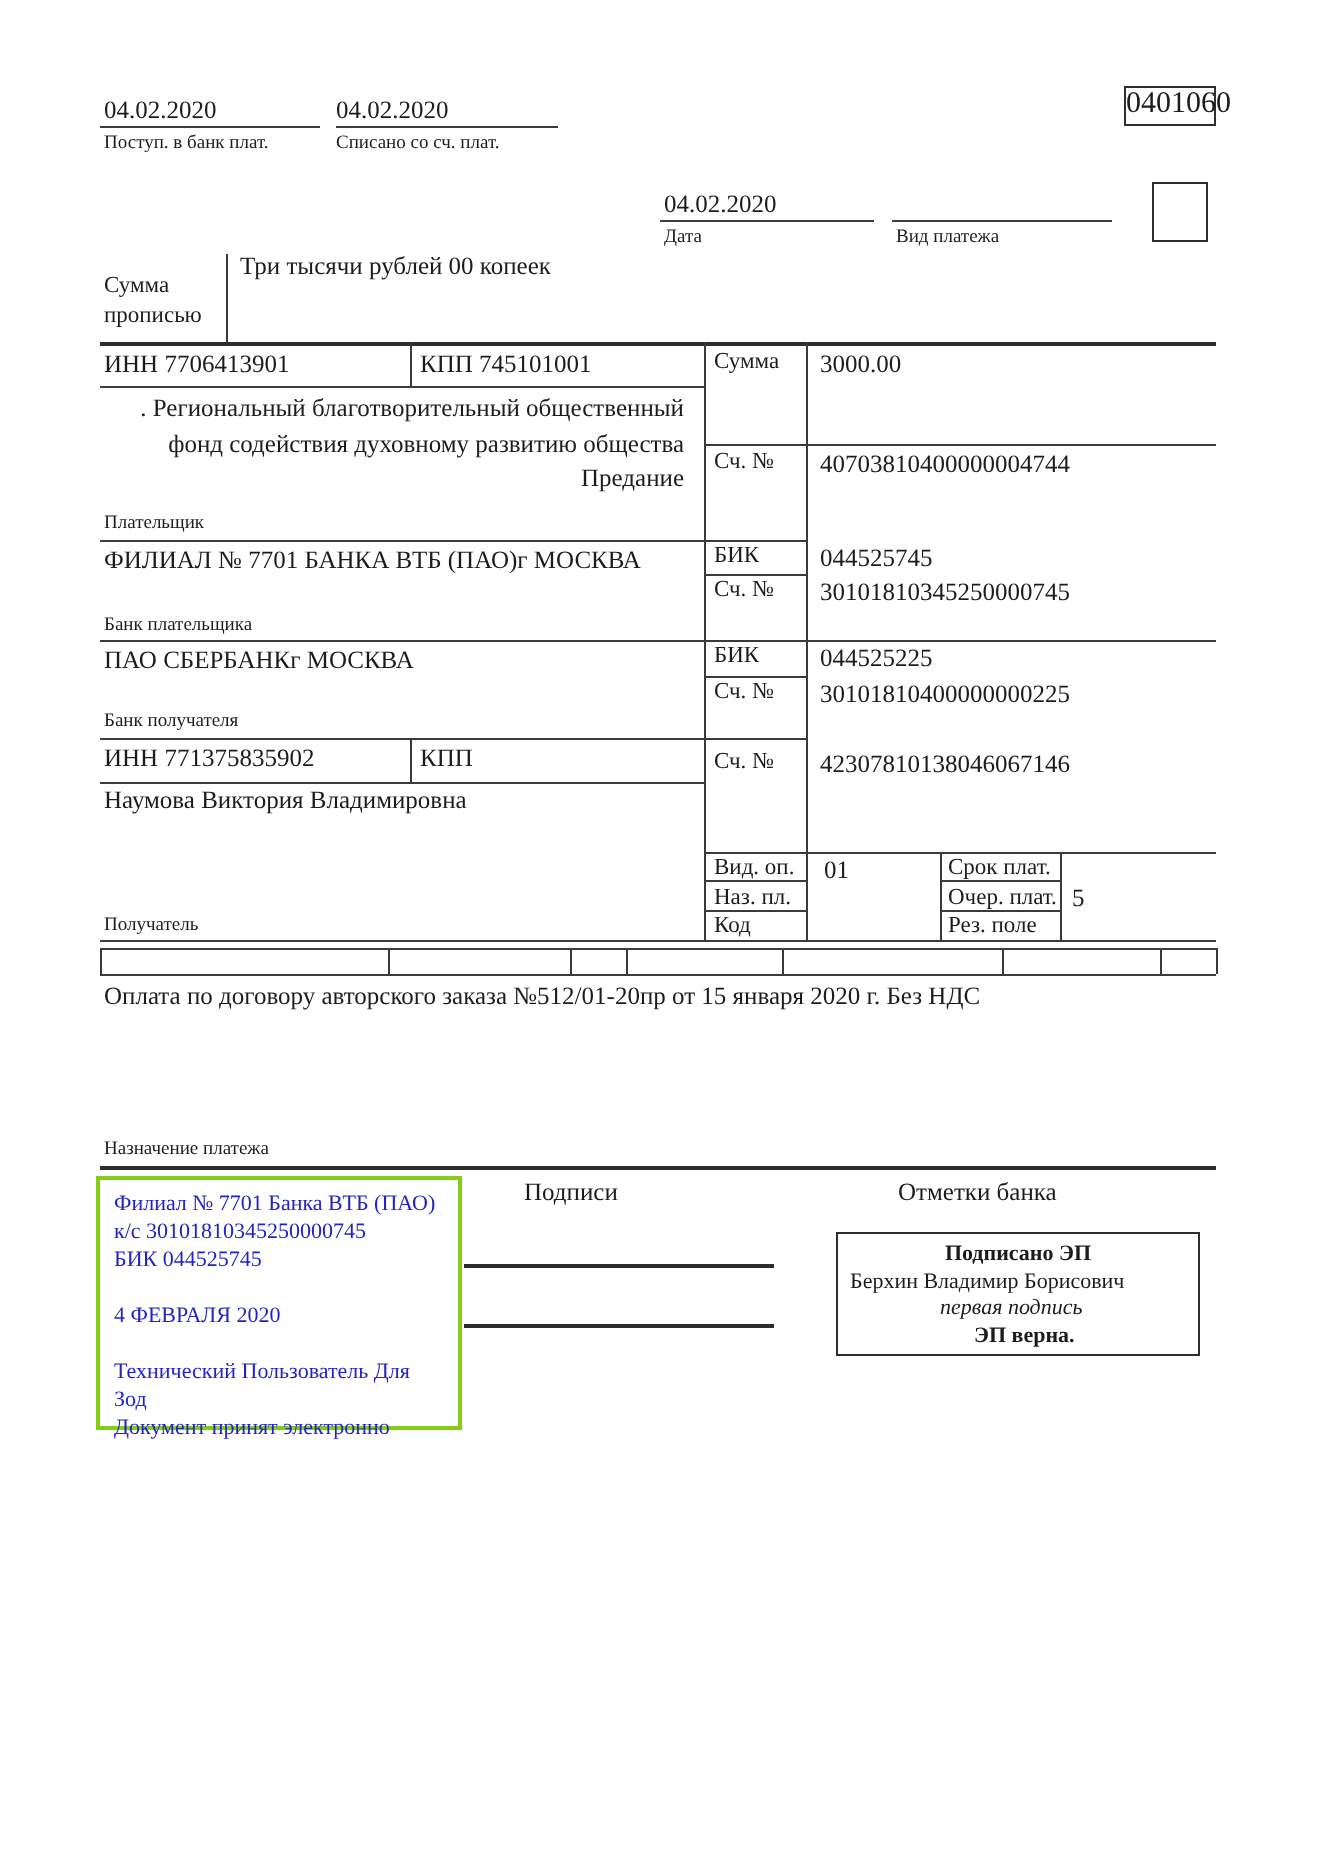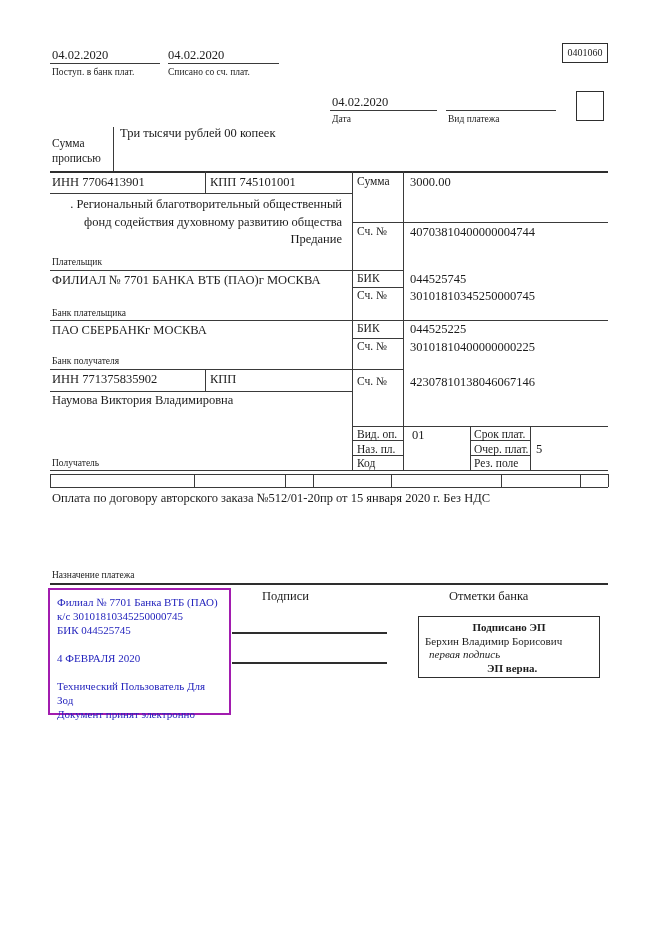--- a/index.html
+++ b/index.html
@@ -7,21 +7,21 @@
         font-family:"Liberation Serif", serif;color:#1c1c1c;}
   .t{position:absolute;font-family:"Liberation Serif", serif;font-size:12.5px;color:#1c1c1c;white-space:nowrap;}
   .sm{font-size:9.5px;}
   .lbl{font-size:11.5px;}
   .title{font-family:"Liberation Sans", sans-serif;font-weight:bold;font-size:12.5px;letter-spacing:.2px;}
   .wrap{white-space:normal;line-height:17.5px;}
   .hl{position:absolute;height:1px;background:#3a3a3a;}
   .hl2{position:absolute;height:2px;background:#2e2e2e;}
   .vl{position:absolute;width:1px;background:#3a3a3a;}
   .box{position:absolute;border:1.5px solid #2e2e2e;box-sizing:border-box;}
-  .stamp{position:absolute;left:48px;top:588px;width:183px;height:127px;border:2px solid #a21caf;
+  .stamp{position:absolute;left:48px;top:588px;width:183px;height:127px;border:2px solid #84cc16;
          box-sizing:border-box;padding:5px 7px;color:#2424bd;font-size:11px;line-height:14px;}
   .stamp div{min-height:14px;white-space:normal;}
   .esign{position:absolute;left:418px;top:616px;width:182px;height:62px;border:1.5px solid #2e2e2e;
          box-sizing:border-box;padding:4px 6px;font-size:11px;line-height:13.5px;}
   .b{font-weight:bold;}
   .i{font-style:italic;}
   .ctr{text-align:center;}
 </style>
 </head>
 <body>
@@ -29,21 +29,21 @@
 <div class="page">
 
   <div class="t" style="left:52px;top:48px;">04.02.2020</div>
   <div class="hl" style="left:50px;top:63px;width:110px;"></div>
   <div class="t sm" style="left:52px;top:67px;">Поступ. в банк плат.</div>
 
   <div class="t" style="left:168px;top:48px;">04.02.2020</div>
   <div class="hl" style="left:168px;top:63px;width:111px;"></div>
   <div class="t sm" style="left:168px;top:67px;">Списано со сч. плат.</div>
 
-  <div class="box ctr" style="left:562px;top:43px;width:46px;height:20px;line-height:17px;font-size:10px;">
+  <div class="box ctr" style="left:562px;top:43px;width:46px;height:20px;line-height:17px;font-size:15px;">
     <span>0401060</span>
   </div>
 
   <div class="t" style="left:332px;top:95px;">04.02.2020</div>
   <div class="hl" style="left:330px;top:110px;width:107px;"></div>
   <div class="t sm" style="left:332px;top:114px;">Дата</div>
   <div class="hl" style="left:446px;top:110px;width:110px;"></div>
   <div class="t sm" style="left:448px;top:114px;">Вид платежа</div>
   <div class="box" style="left:576px;top:91px;width:28px;height:30px;"></div>
 
@@ -142,17 +142,17 @@
     <div>4 ФЕВРАЛЯ 2020</div>
     <div></div>
     <div>Технический Пользователь Для</div>
     <div>Зод</div>
     <div>Документ принят электронно</div>
   </div>
 
   <div class="esign">
     <div class="b ctr">Подписано ЭП</div>
     <div>Берхин Владимир Борисович</div>
-    <div class="i" style="padding-left:4px;">первая подпись</div>
+    <div class="i" style="padding-left:4px;margin-left:41px;">первая подпись</div>
     <div class="b" style="padding-left:62px;">ЭП верна.</div>
   </div>
 
 </div>
 
 </body></html>

